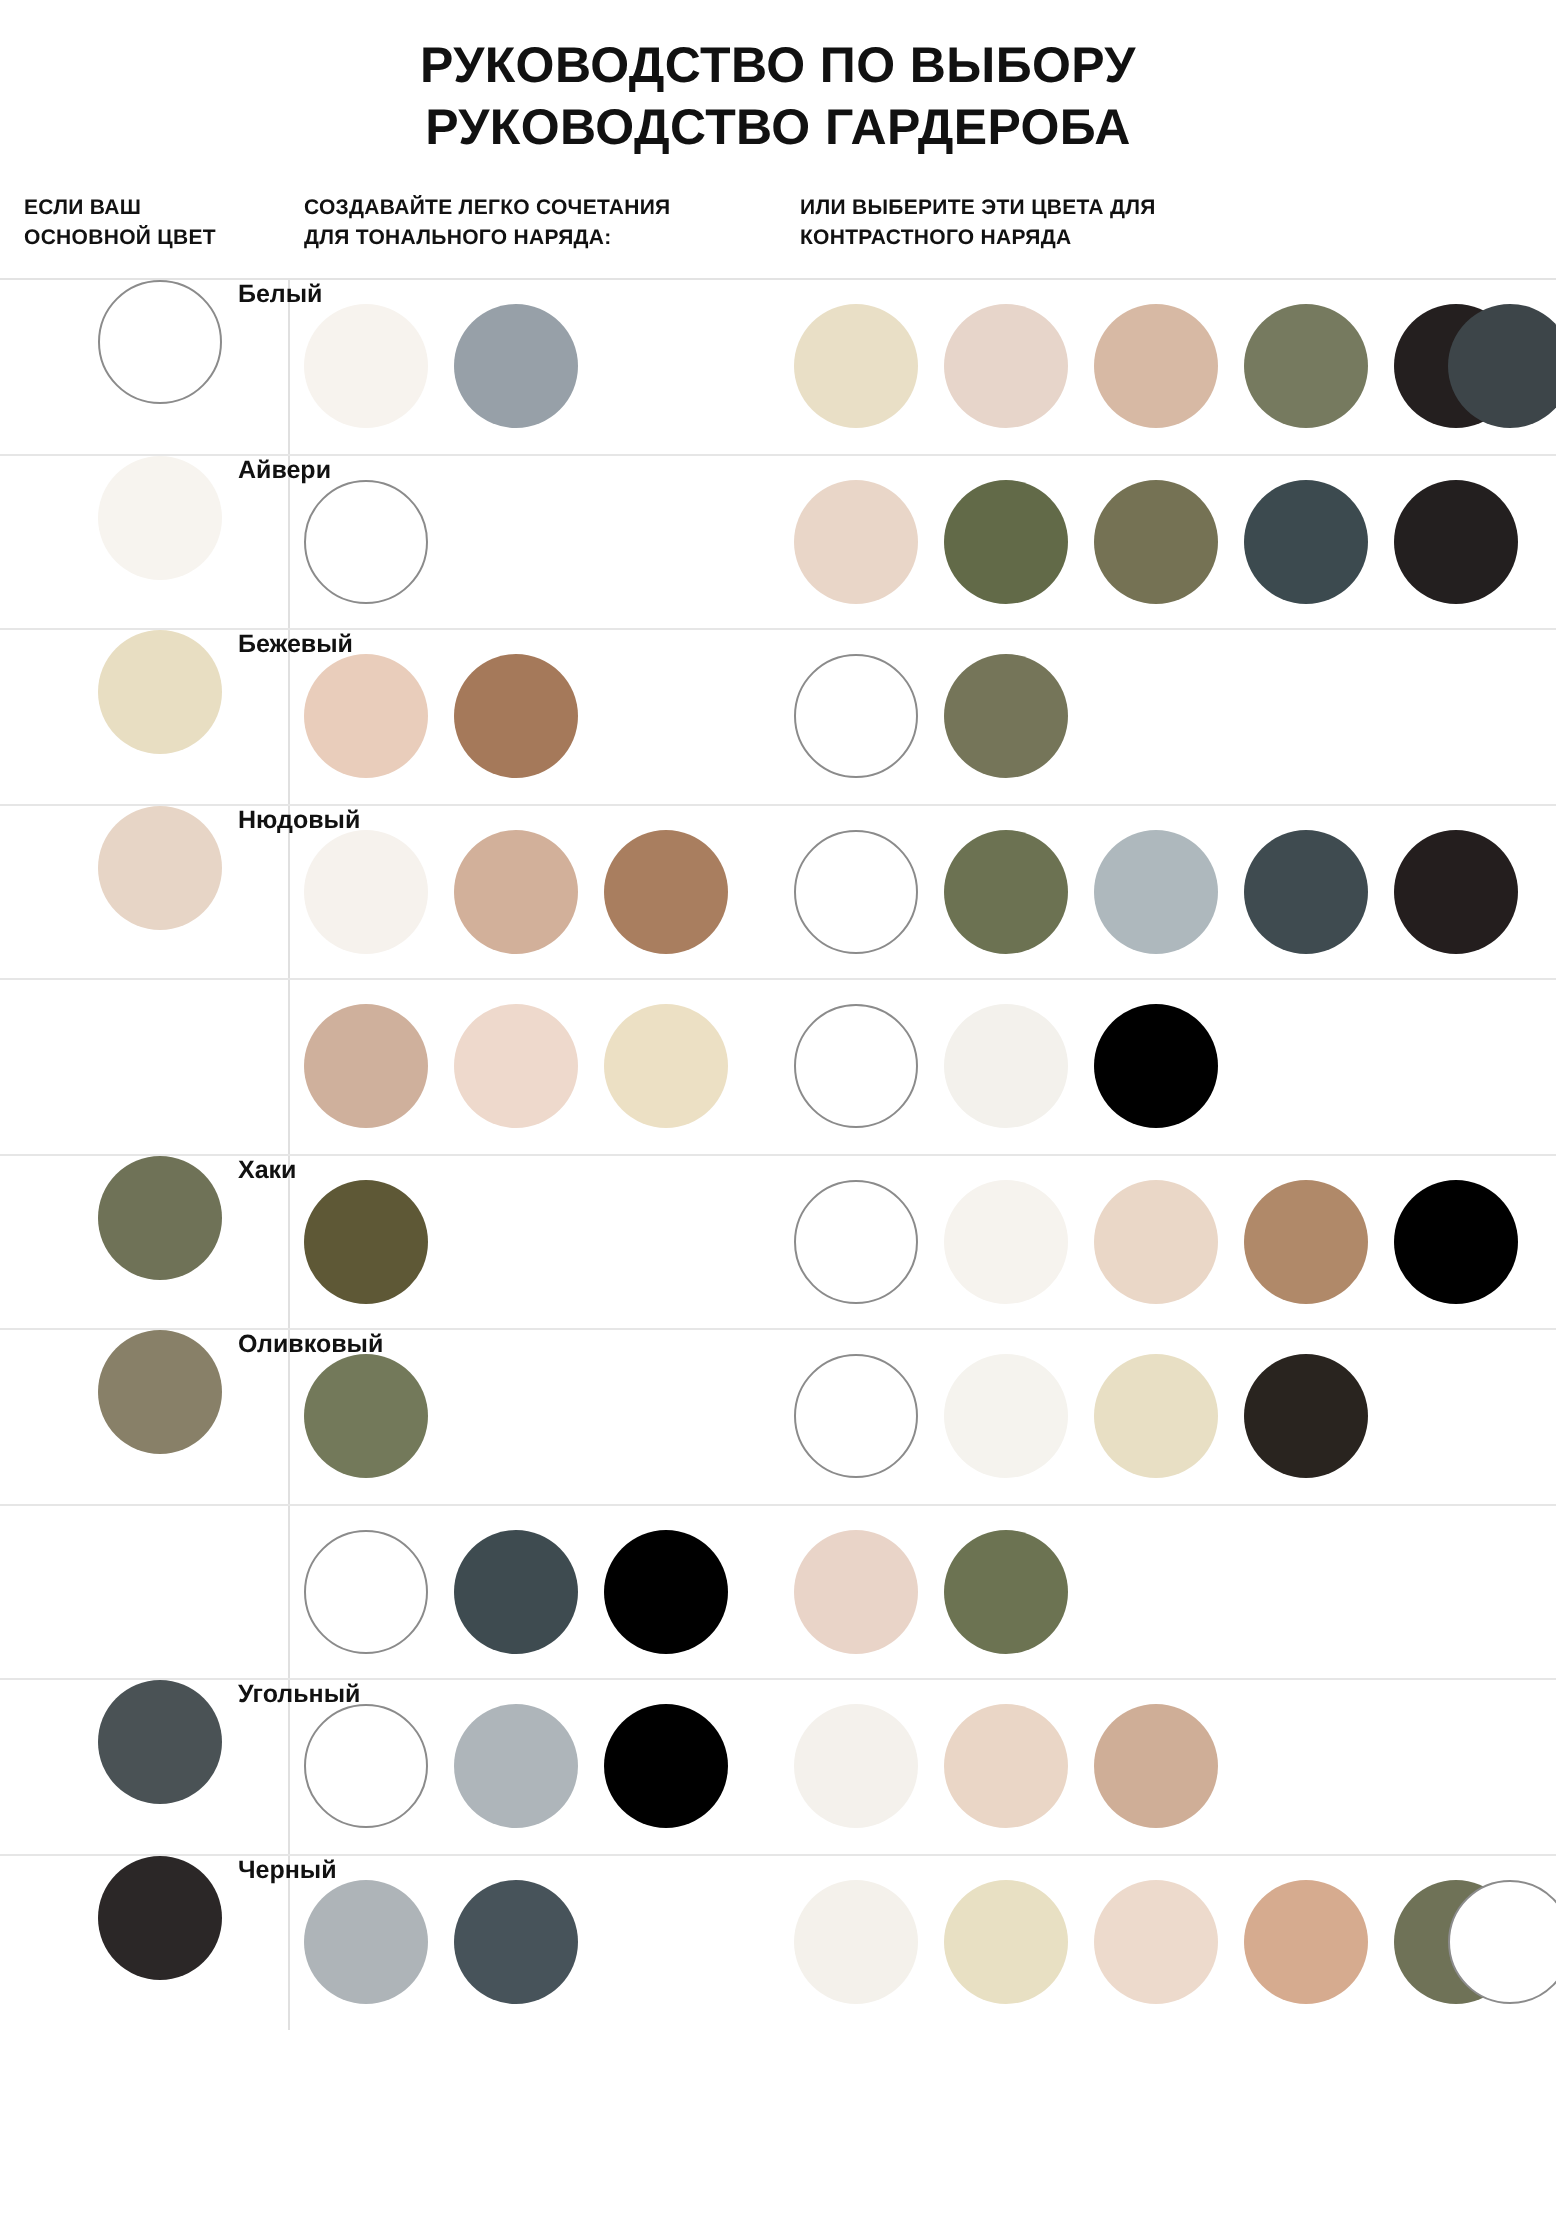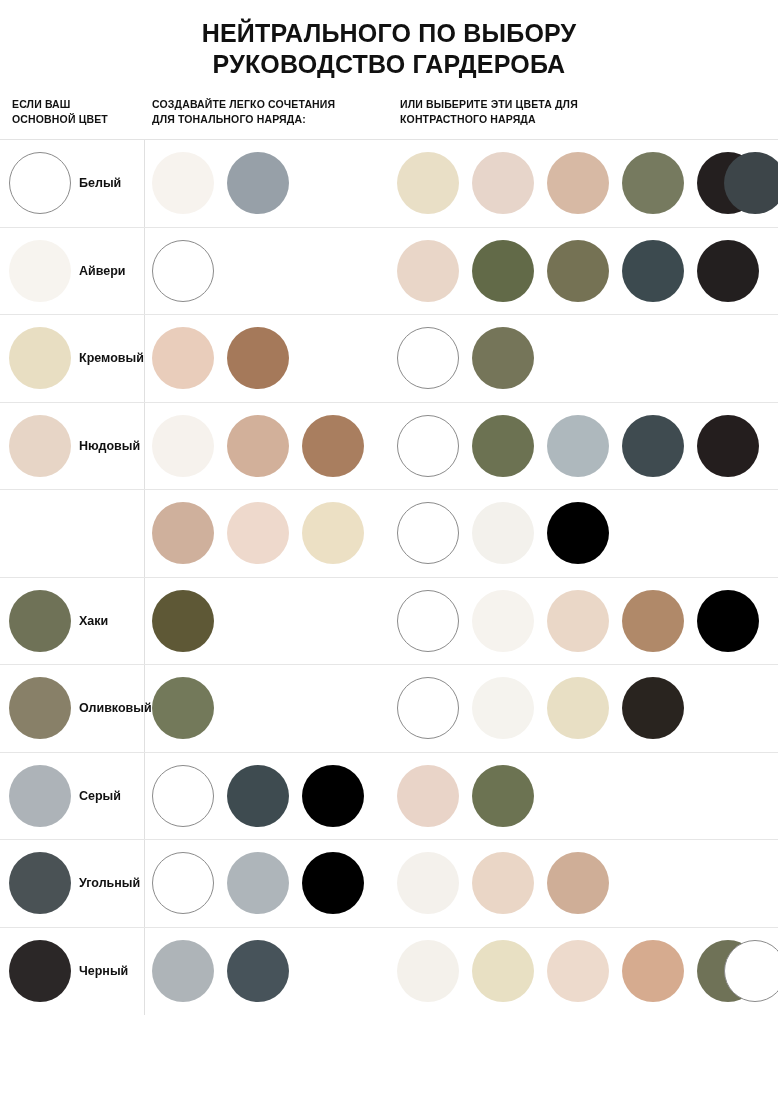--- a/index.html
+++ b/index.html
@@ -72,21 +72,22 @@
     width: 1px;
     background: #e0e0e0;
   }
 
   
   .base-cell {
     position: absolute;
     left: 0; top: 0;
     height: 100%;
     display: flex;
-    align-items: center;
+    align-items: flex-start;
+    padding-left: 40px;
   }
   .dot {
     border-radius: 50%;
     box-sizing: border-box;
     flex: none;
   }
   .base-dot {
     width: 62px;
     height: 62px;
     margin-left: 9px;
@@ -133,21 +134,21 @@
     top: 50%;
     transform: translateY(-50%);
     z-index: 2;
   }
   .slot.overlap .pal-dot.first { z-index: 1; }
 </style>
 </head>
 <body>
 
 <div class="title-block">
-  <div class="title-line">НЕЙТРАЛЬНОГО ПО ВЫБОРУ</div>
+  <div class="title-line">РУКОВОДСТВО ПО ВЫБОРУ</div>
   <div class="title-line">РУКОВОДСТВО ГАРДЕРОБА</div>
 </div>
 
 <div class="col-headers">
   <div class="col-head ch-base">
     <span class="hl">ЕСЛИ ВАШ</span>
     <span class="hl">ОСНОВНОЙ ЦВЕТ</span>
   </div>
   <div class="col-head ch-tonal">
     <span class="hl">СОЗДАВАЙТЕ ЛЕГКО СОЧЕТАНИЯ</span>
@@ -219,21 +220,21 @@
         </div>
         <div class="slot">
           <div class="dot pal-dot first" style="background: rgb(35, 31, 31);"></div>
         </div>
       </div>
     </div>
     <div class="row">
       <div class="vrule"></div>
       <div class="base-cell">
         <div class="dot base-dot" style="background: rgb(232, 222, 194);"></div>
-        <div class="base-label">Кремовый</div>
+        <div class="base-label">Бежевый</div>
       </div>
       <div class="pal pal-tonal">
         <div class="slot">
           <div class="dot pal-dot first" style="background: rgb(233, 205, 187);"></div>
         </div>
         <div class="slot">
           <div class="dot pal-dot first" style="background: rgb(165, 121, 90);"></div>
         </div>
       </div>
       <div class="pal pal-contrast">
@@ -355,24 +356,20 @@
         <div class="slot">
           <div class="dot pal-dot first" style="background: rgb(232, 223, 196);"></div>
         </div>
         <div class="slot">
           <div class="dot pal-dot first" style="background: rgb(41, 36, 31);"></div>
         </div>
       </div>
     </div>
     <div class="row">
       <div class="vrule"></div>
-      <div class="base-cell">
-        <div class="dot base-dot" style="background: rgb(173, 179, 184);"></div>
-        <div class="base-label">Серый</div>
-      </div>
       <div class="pal pal-tonal">
         <div class="slot">
           <div class="dot pal-dot first outlined" style="background: rgb(255, 255, 255);"></div>
         </div>
         <div class="slot">
           <div class="dot pal-dot first" style="background: rgb(62, 75, 80);"></div>
         </div>
         <div class="slot">
           <div class="dot pal-dot first" style="background: rgb(0, 0, 0);"></div>
         </div>

